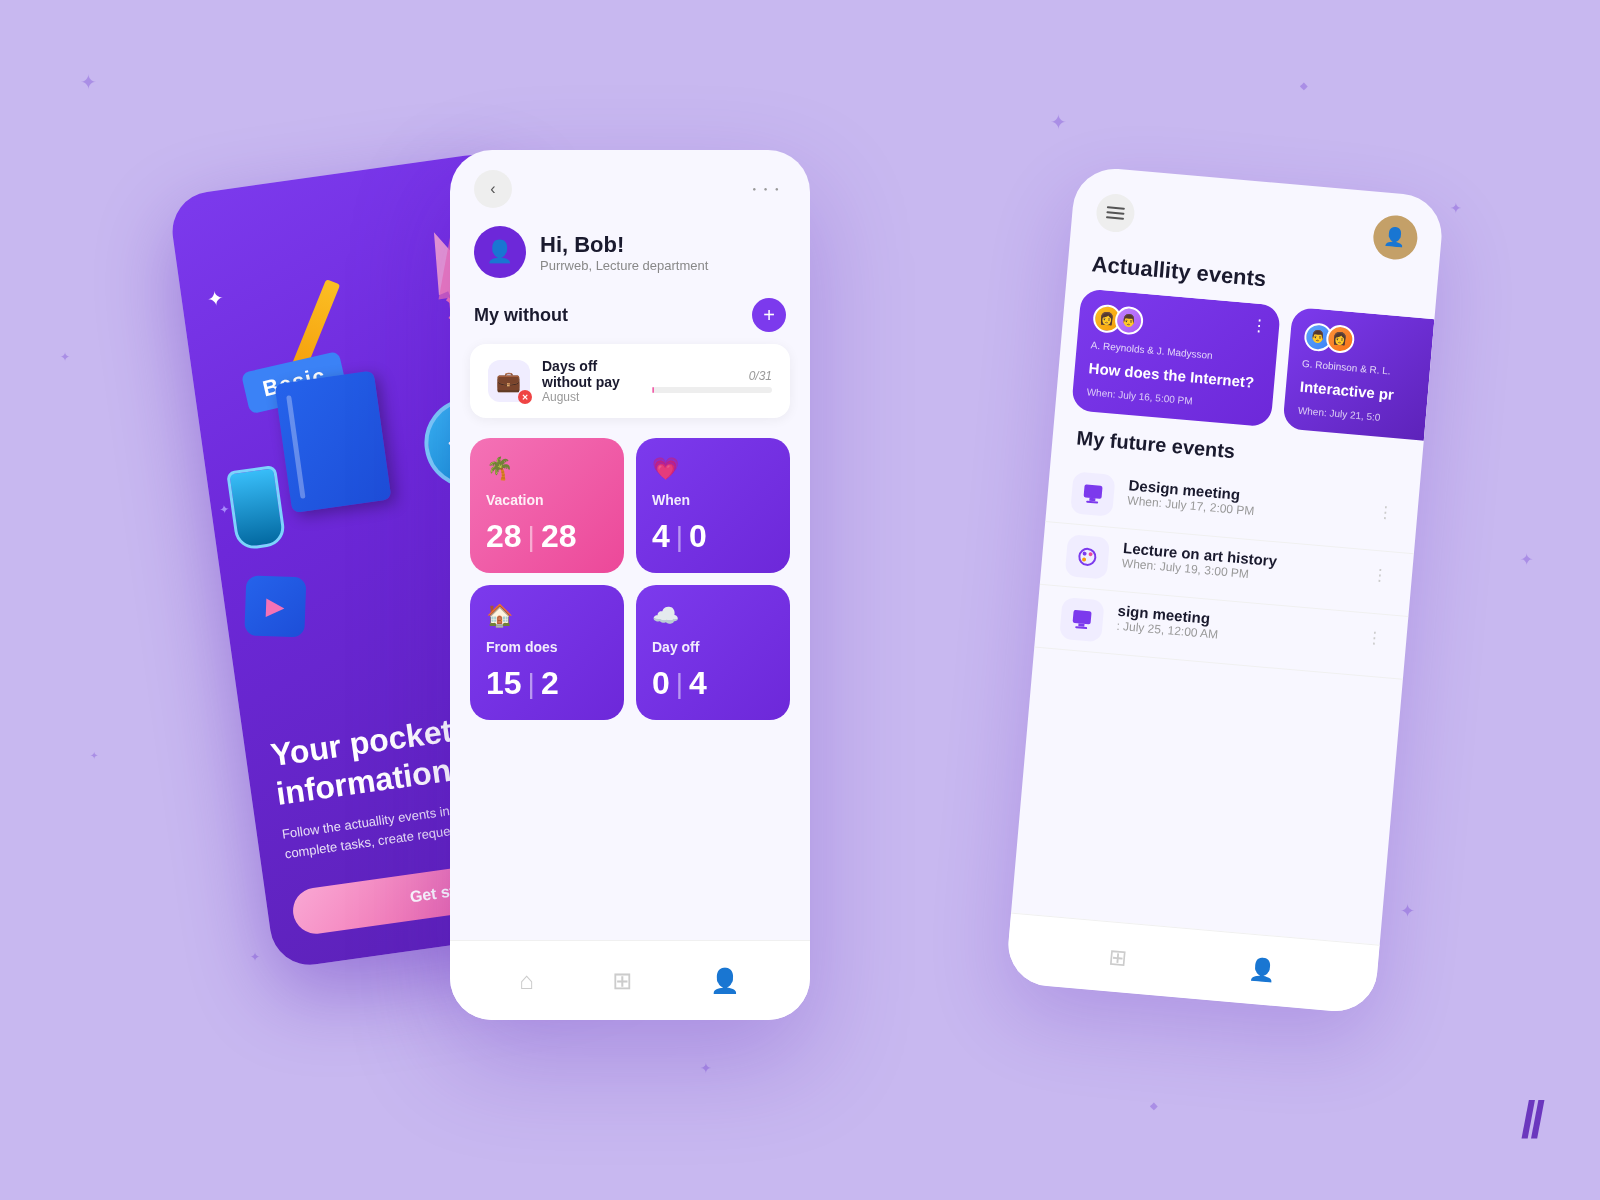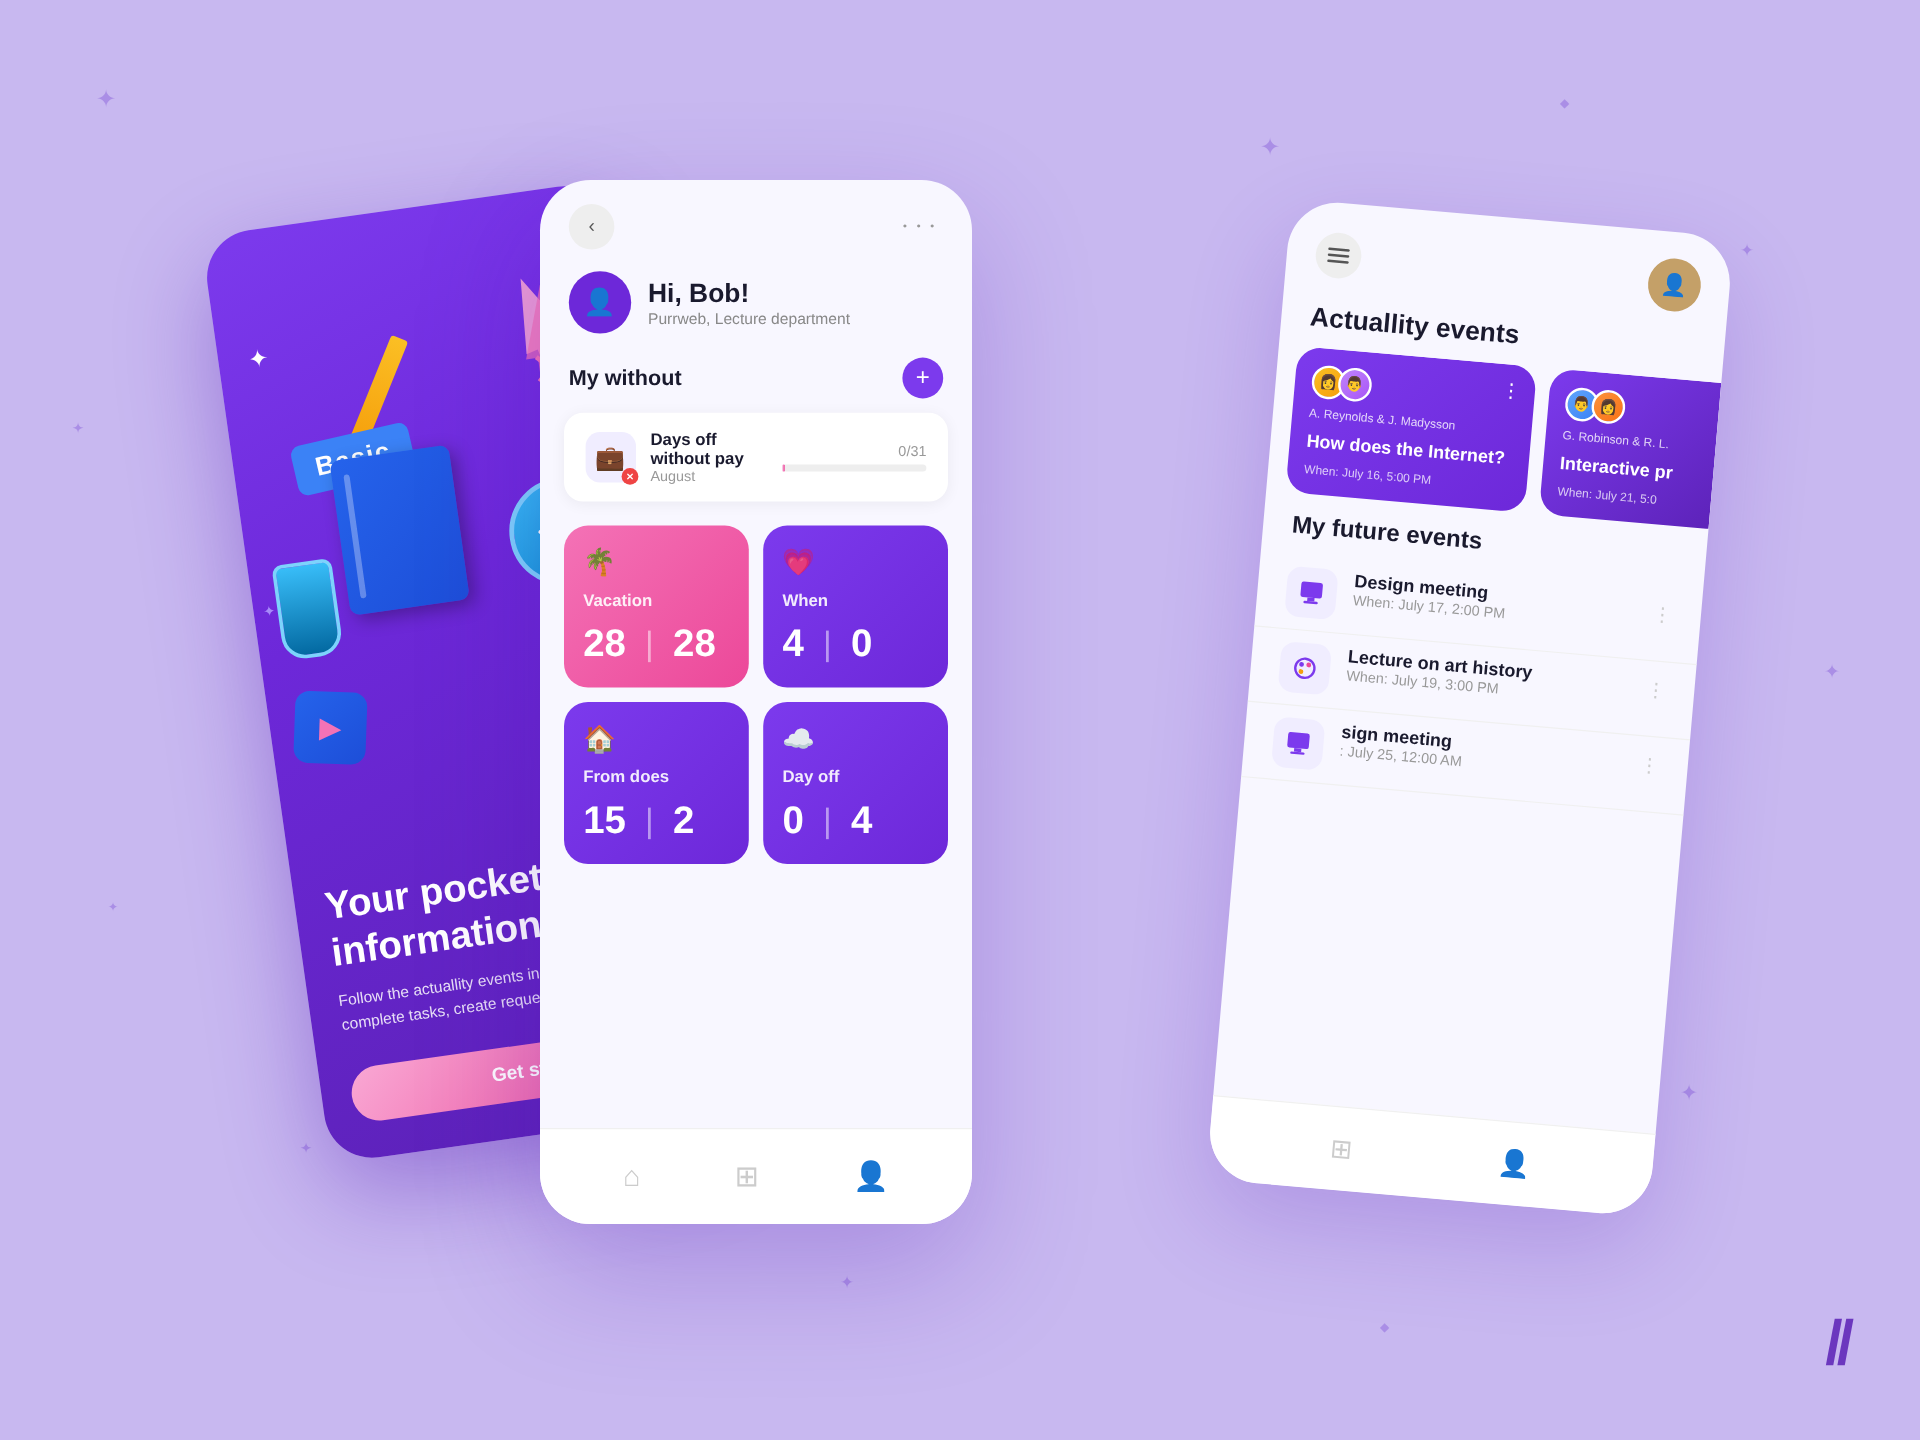--- a/index.html
+++ b/index.html
@@ -344,20 +344,21 @@
       font-weight: 700;
       color: #1a1a2e;
     }
     .mc-req-period {
       font-size: 12px;
       color: #999;
     }
 
     .mc-req-progress {
       width: 120px;
+      font-style: italic;
     }
     .mc-req-prog-label {
       font-size: 12px;
       color: #999;
       text-align: right;
       margin-bottom: 4px;
     }
     .mc-req-prog-bar {
       height: 6px;
       background: #eee;
@@ -399,21 +400,21 @@
       font-size: 22px;
     }
     .mc-tile-label {
       font-size: 14px;
       font-weight: 700;
       color: rgba(255,255,255,0.9);
     }
     .mc-tile-numbers {
       display: flex;
       align-items: center;
-      gap: 16px;
+      gap: 6px;
     }
     .mc-tile-num {
       font-size: 32px;
       font-weight: 800;
       color: white;
     }
     .mc-tile-sep {
       font-size: 28px;
       color: rgba(255,255,255,0.5);
       font-weight: 300;

